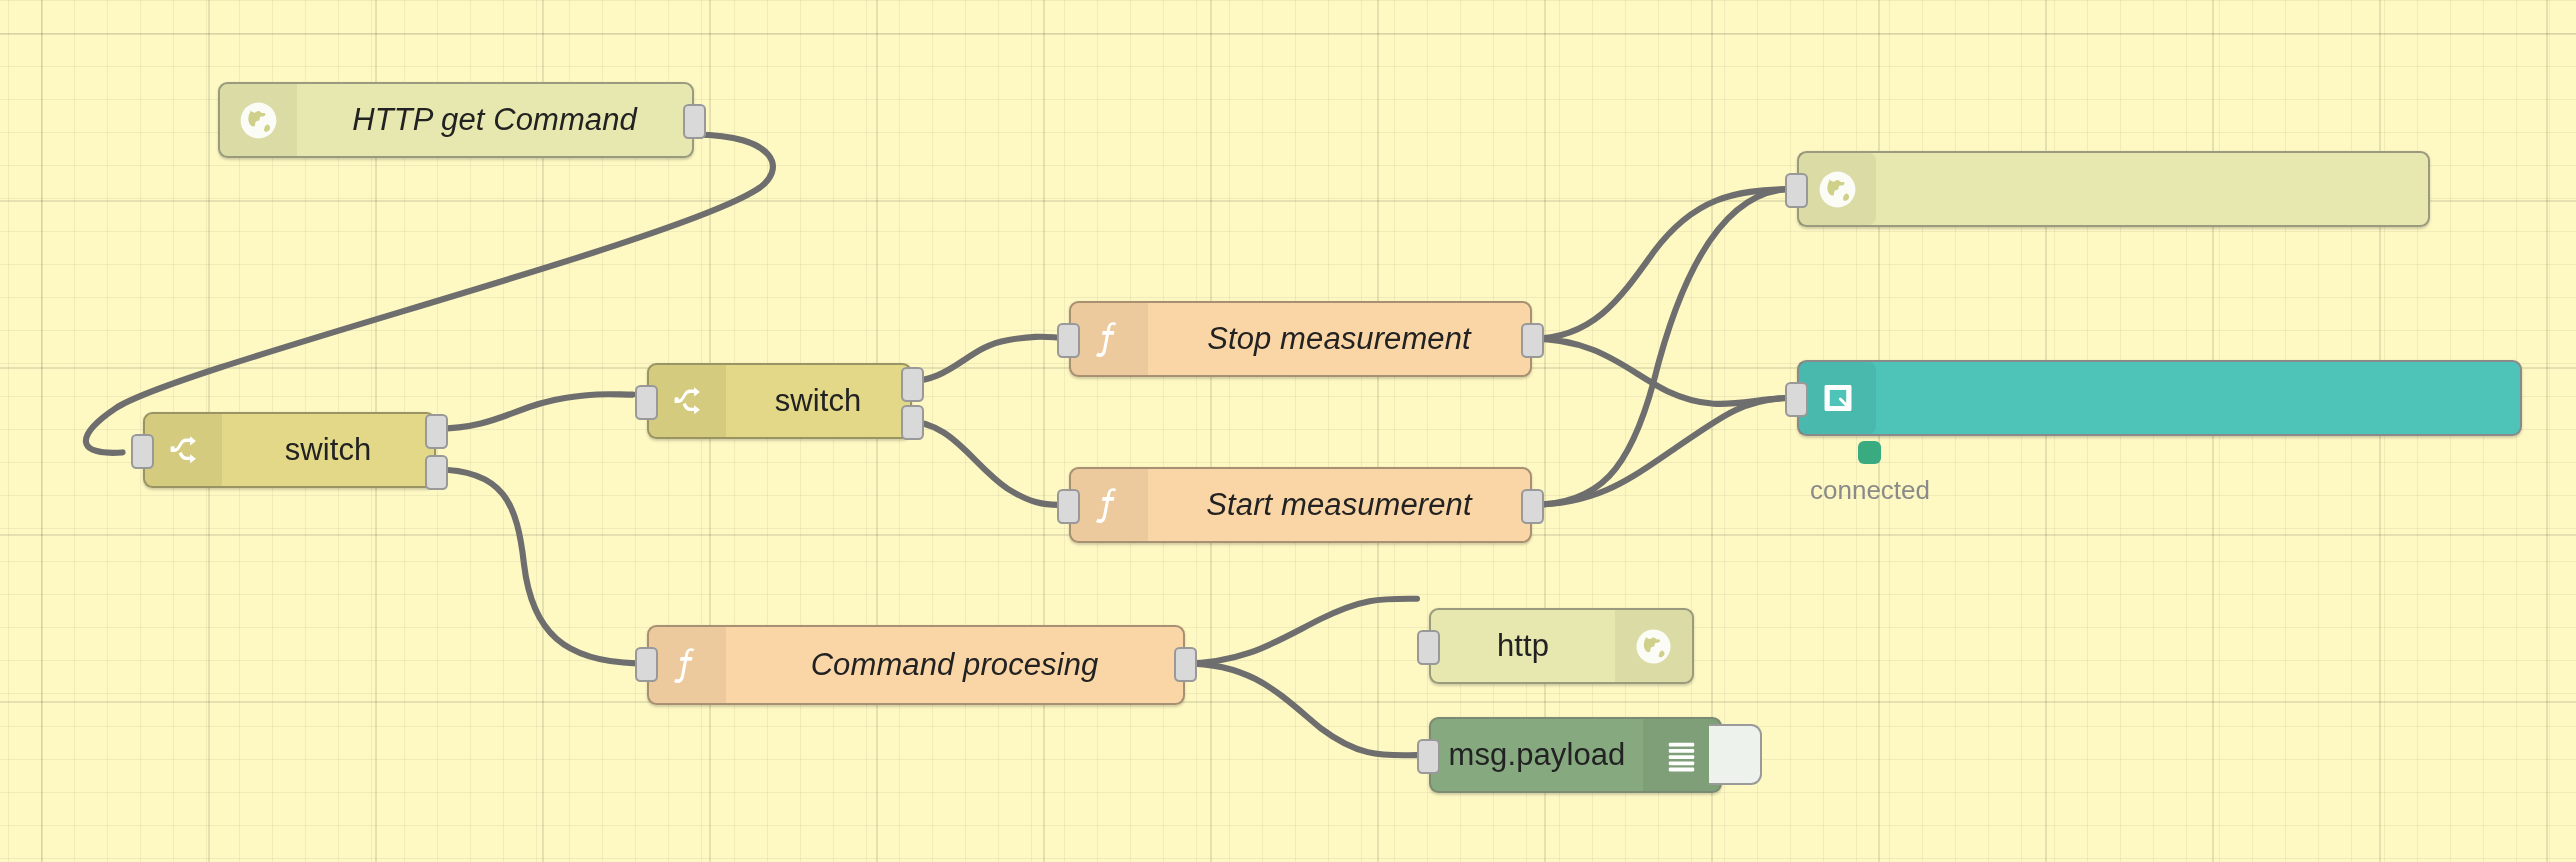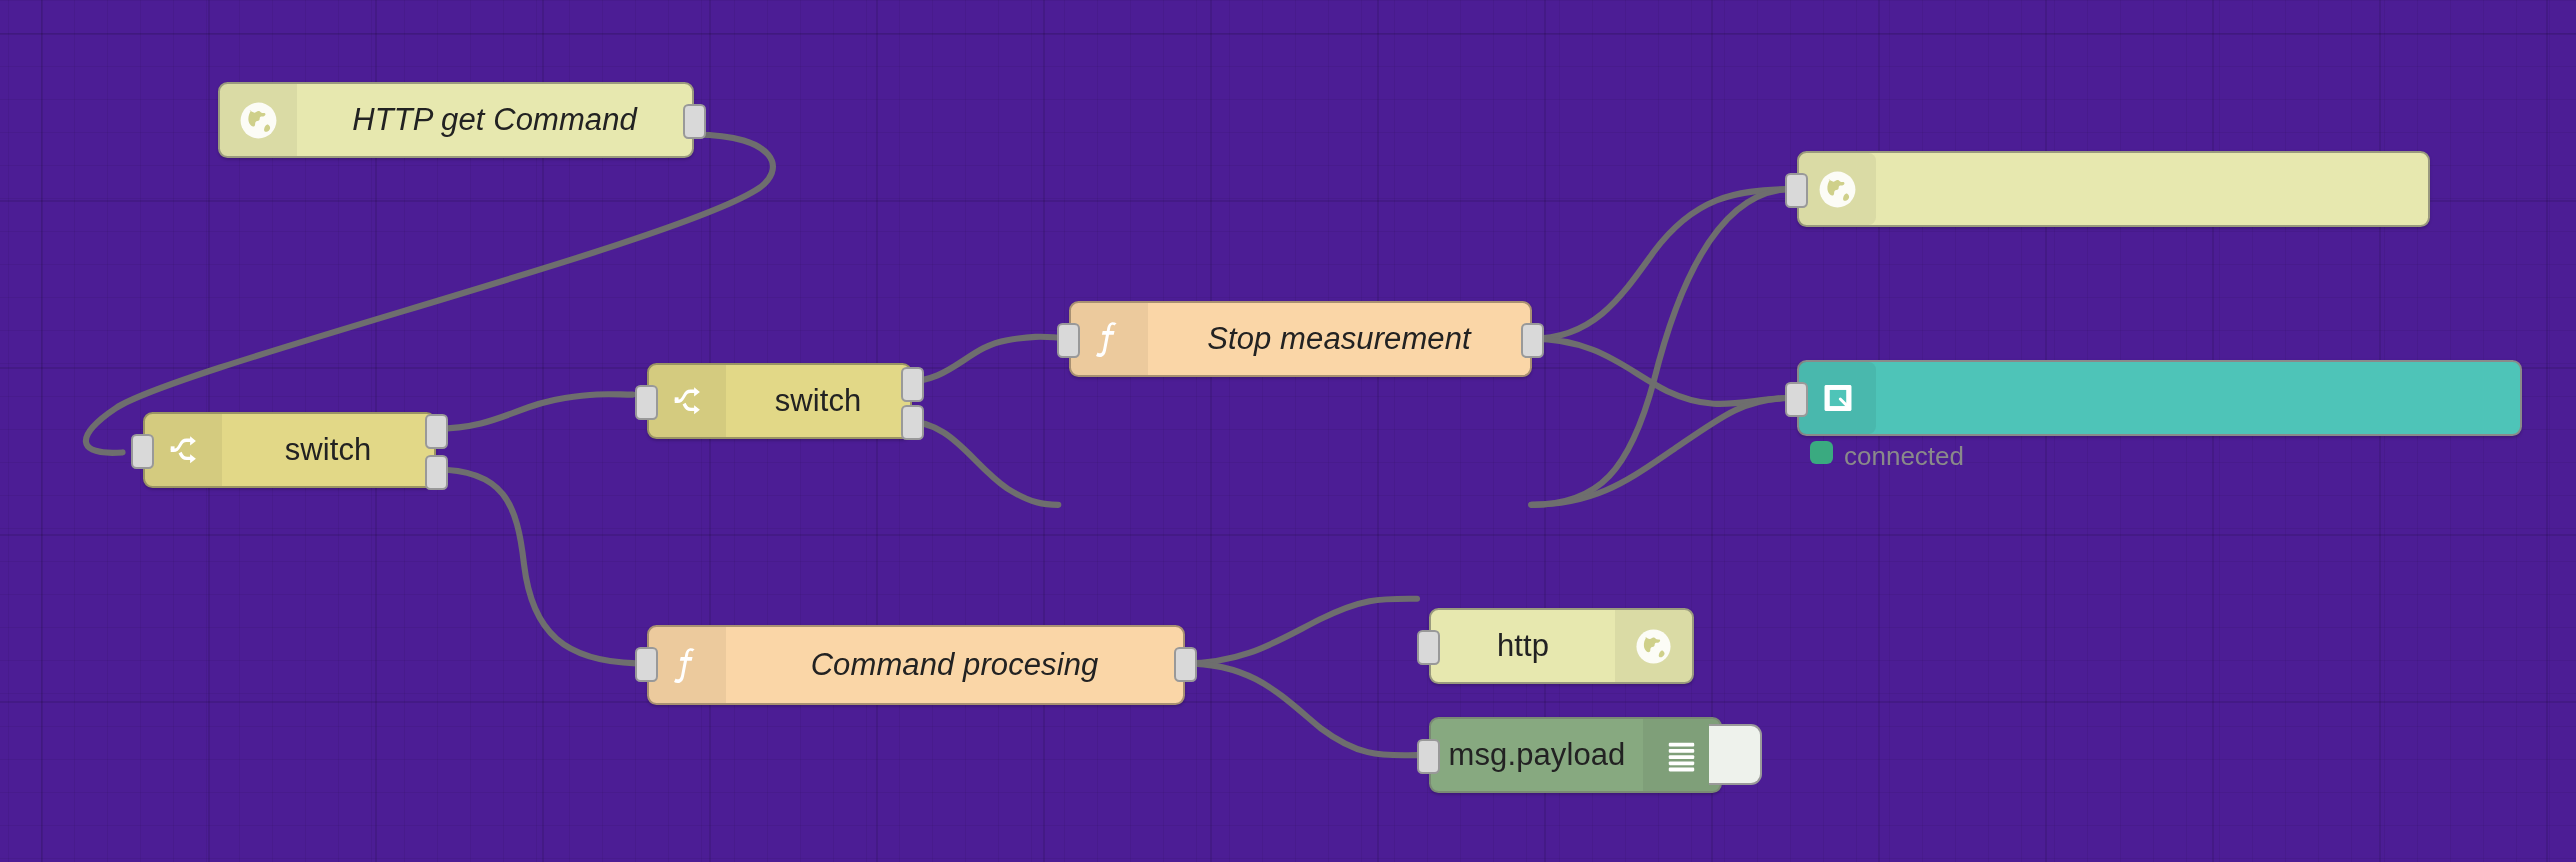--- a/index.html
+++ b/index.html
@@ -1,21 +1,21 @@
 <!DOCTYPE html>
 <html style="font-size:11px"><head>
 <meta charset="utf-8">
 <style>
   html,body{margin:0;padding:0;background:#fff;}
   body{font-family:"Liberation Sans",sans-serif;}
 
   #stage{
     position:relative;
     width:2576px;height:862px;
-    background:#4c1d95;
+    background:#fef9c3;
     overflow:hidden;
   }
 
   
   #grid{
     position:absolute;inset:0;
     background-image:
       linear-gradient(to right, rgba(0,0,0,0.055) 1.4px, transparent 1.4px),
       linear-gradient(to bottom, rgba(0,0,0,0.055) 1.4px, transparent 1.4px),
       linear-gradient(to right, rgba(0,0,0,0.10) 2px, transparent 2px),
@@ -95,23 +95,24 @@
     border:2px solid #9a9a9a;
     border-left:none;
     border-radius:0 11px 11px 0;
     background:#eef2ec;
     box-sizing:border-box;
   }
 
   
   .status{
     position:absolute;
-    display:flex;gap:11px;
+    display:flex;align-items:center;gap:11px;
     font-size:26px;color:#8a8a8a;
     white-space:nowrap;
+    flex-direction:column;
   }
   .status .dot{
     width:23px;height:23px;border-radius:6.1px;background:#3aaa80;display:block;
   }
 </style>
 </head>
 <body>
 
 <div id="stage">
 
@@ -197,20 +198,32 @@
         <path d="M16.4 3.4c-.9-.6-2.1-.9-3.2-.6-1.4.4-2.2 1.7-2.5 3.1l-.4 2.2H7.8l-.5 2.3h2.5l-1.7 8.9c-.3 1.5-.8 2.3-1.7 2.5-.6.1-1.2-.1-1.7-.5l-1 2.1c.9.6 2.1.9 3.2.6 1.6-.4 2.5-1.8 2.9-3.7l1.9-9.9h2.9l.5-2.3h-3l.4-2c.2-1.1.6-1.6 1.2-1.8.5-.1 1 .1 1.4.4l1.3-1.6z" fill="#ffffff"></path>
       </svg>
     </div>
     <div class="body">
       <span class="label">Stop measurement</span>
     </div>
     <span class="port in" style="top:20.4px;"></span>
     <span class="port out" style="top:20.4px;"></span>
   </div>
 
+  <div class="node n-func" style="left:1069px;top:467px;width:463px;height:76px;">
+    <div class="icontray left">
+      <svg width="39" height="44" viewBox="0 0 24 26">
+        <path d="M16.4 3.4c-.9-.6-2.1-.9-3.2-.6-1.4.4-2.2 1.7-2.5 3.1l-.4 2.2H7.8l-.5 2.3h2.5l-1.7 8.9c-.3 1.5-.8 2.3-1.7 2.5-.6.1-1.2-.1-1.7-.5l-1 2.1c.9.6 2.1.9 3.2.6 1.6-.4 2.5-1.8 2.9-3.7l1.9-9.9h2.9l.5-2.3h-3l.4-2c.2-1.1.6-1.6 1.2-1.8.5-.1 1 .1 1.4.4l1.3-1.6z" fill="#ffffff"></path>
+      </svg>
+    </div>
+    <div class="body">
+      <span class="label">Start measumerent</span>
+    </div>
+    <span class="port in" style="top:20.4px;"></span>
+    <span class="port out" style="top:20.4px;"></span>
+  </div>
 
   <div class="node n-func" style="left:647px;top:625px;width:538px;height:80px;">
     <div class="icontray left">
       <svg width="39" height="44" viewBox="0 0 24 26">
         <path d="M16.4 3.4c-.9-.6-2.1-.9-3.2-.6-1.4.4-2.2 1.7-2.5 3.1l-.4 2.2H7.8l-.5 2.3h2.5l-1.7 8.9c-.3 1.5-.8 2.3-1.7 2.5-.6.1-1.2-.1-1.7-.5l-1 2.1c.9.6 2.1.9 3.2.6 1.6-.4 2.5-1.8 2.9-3.7l1.9-9.9h2.9l.5-2.3h-3l.4-2c.2-1.1.6-1.6 1.2-1.8.5-.1 1 .1 1.4.4l1.3-1.6z" fill="#ffffff"></path>
       </svg>
     </div>
     <div class="body">
       <span class="label">Command procesing</span>
     </div>

